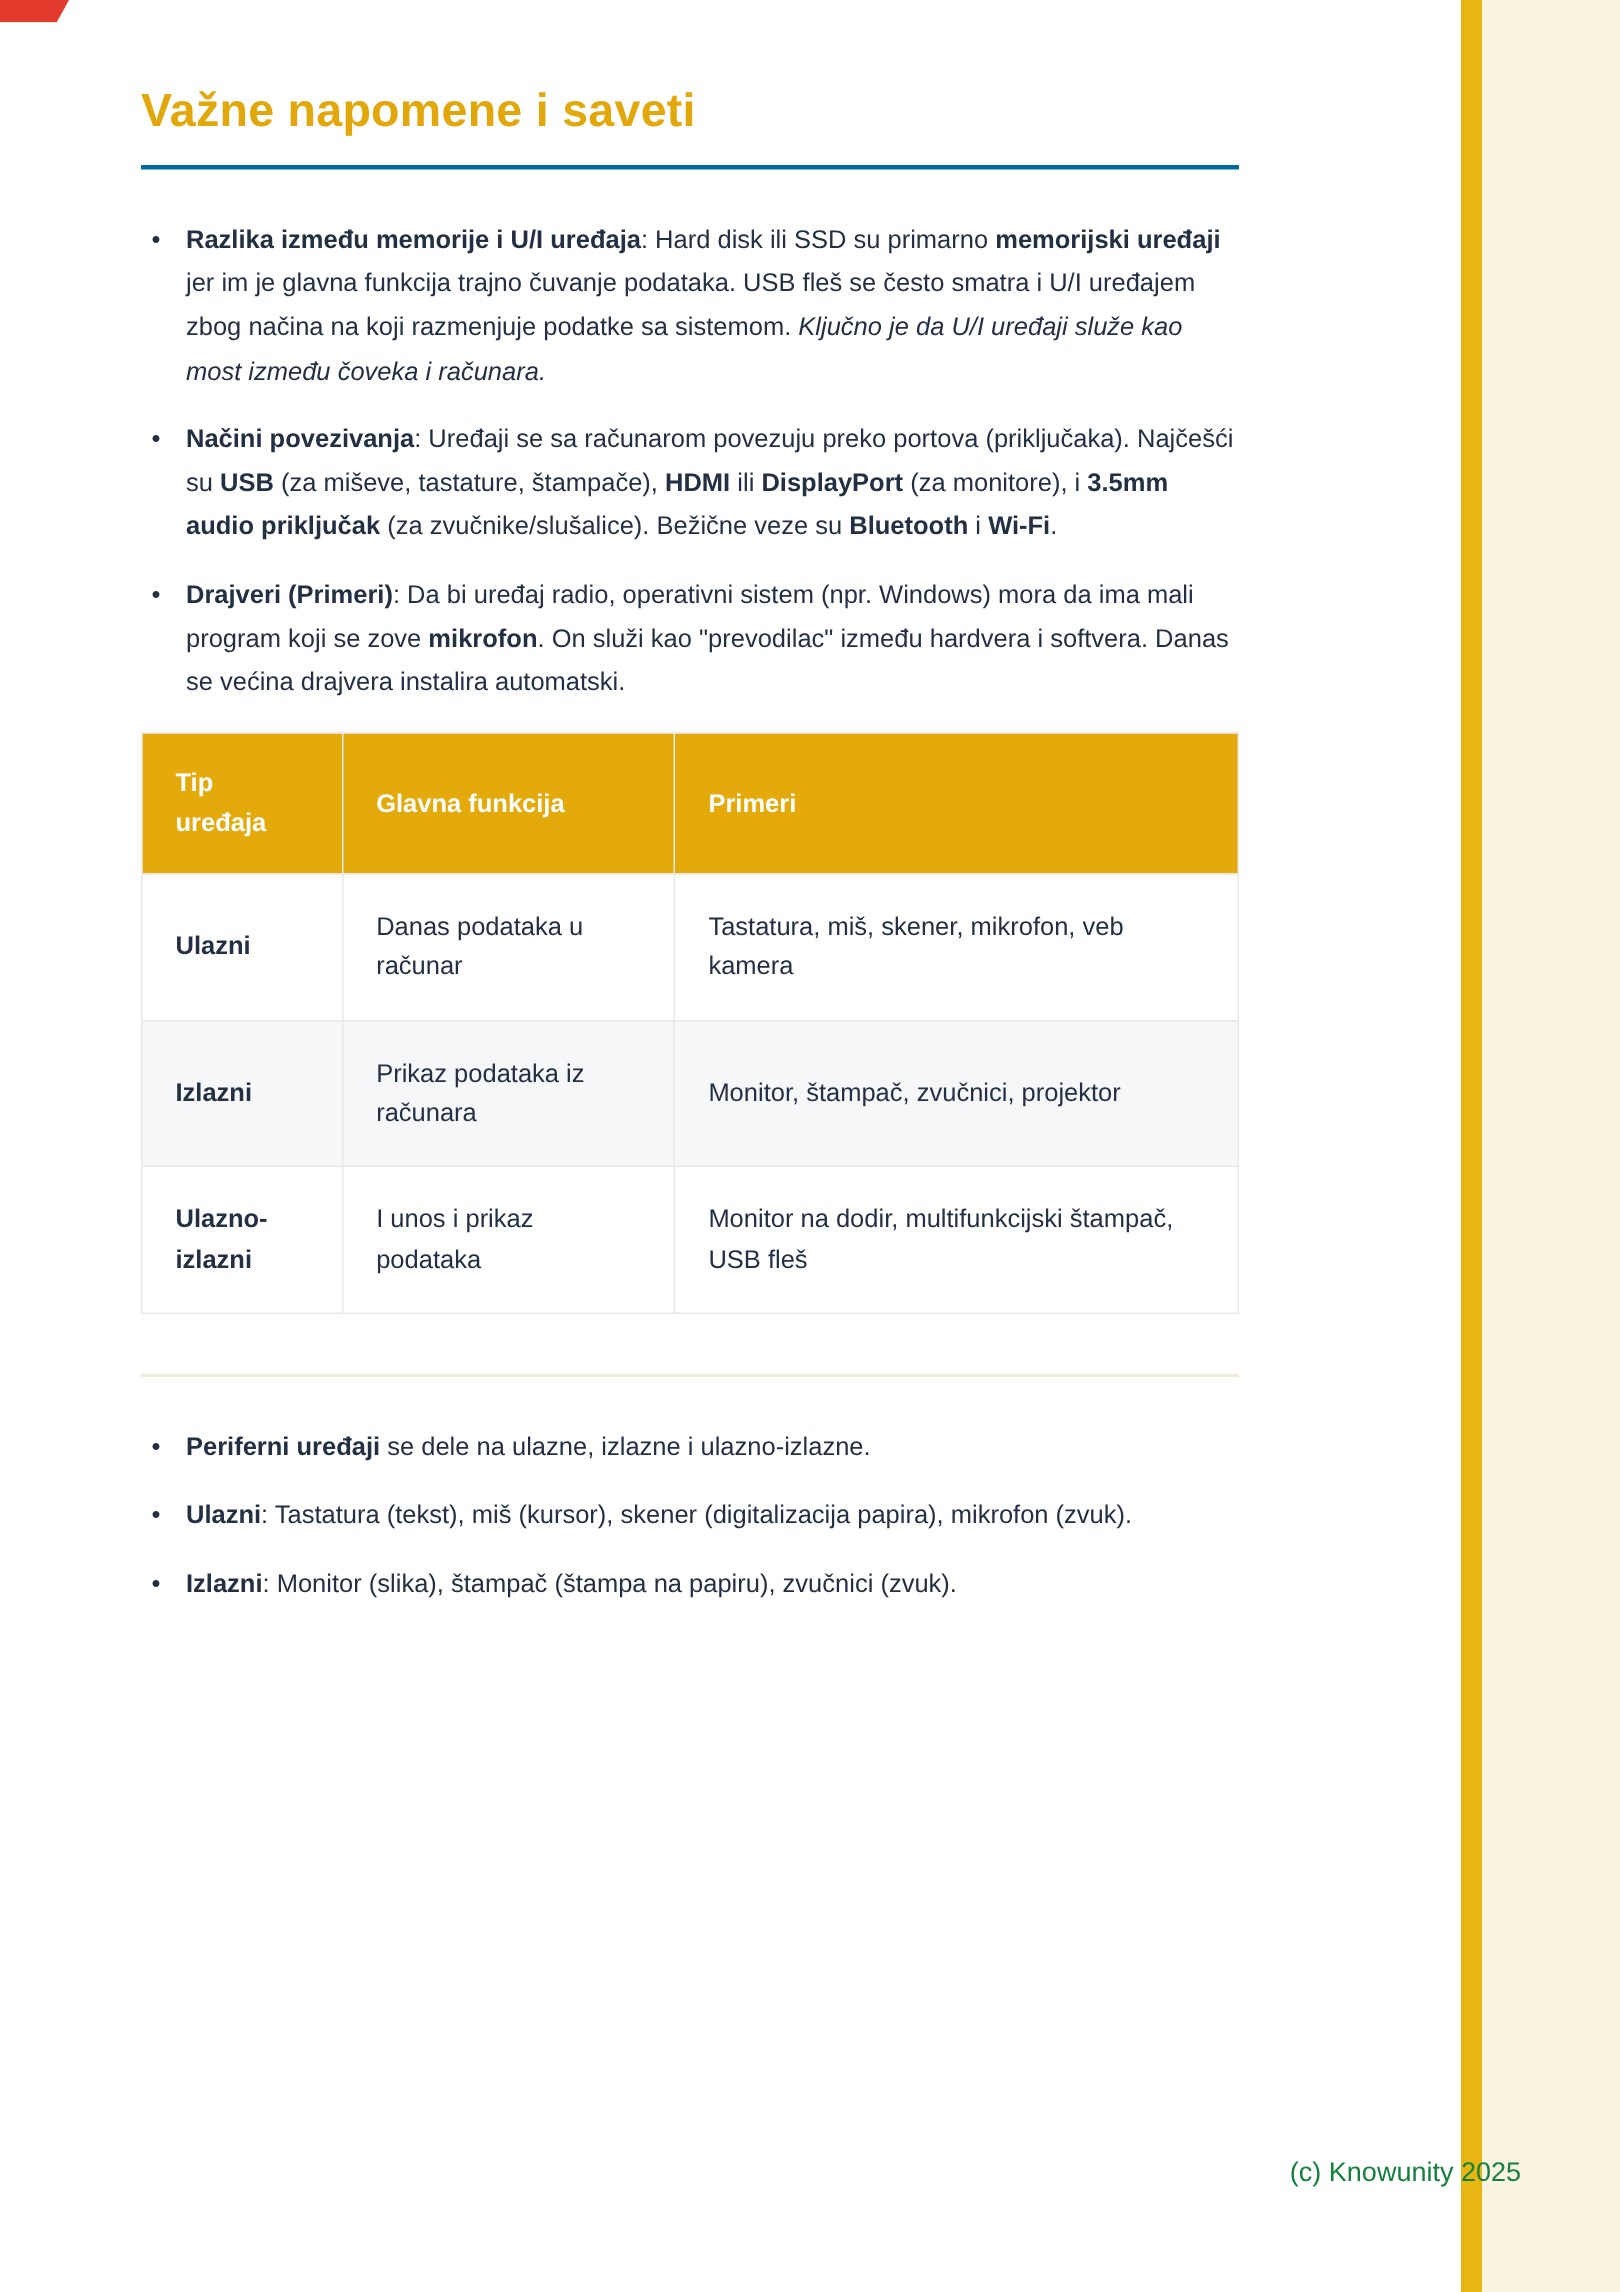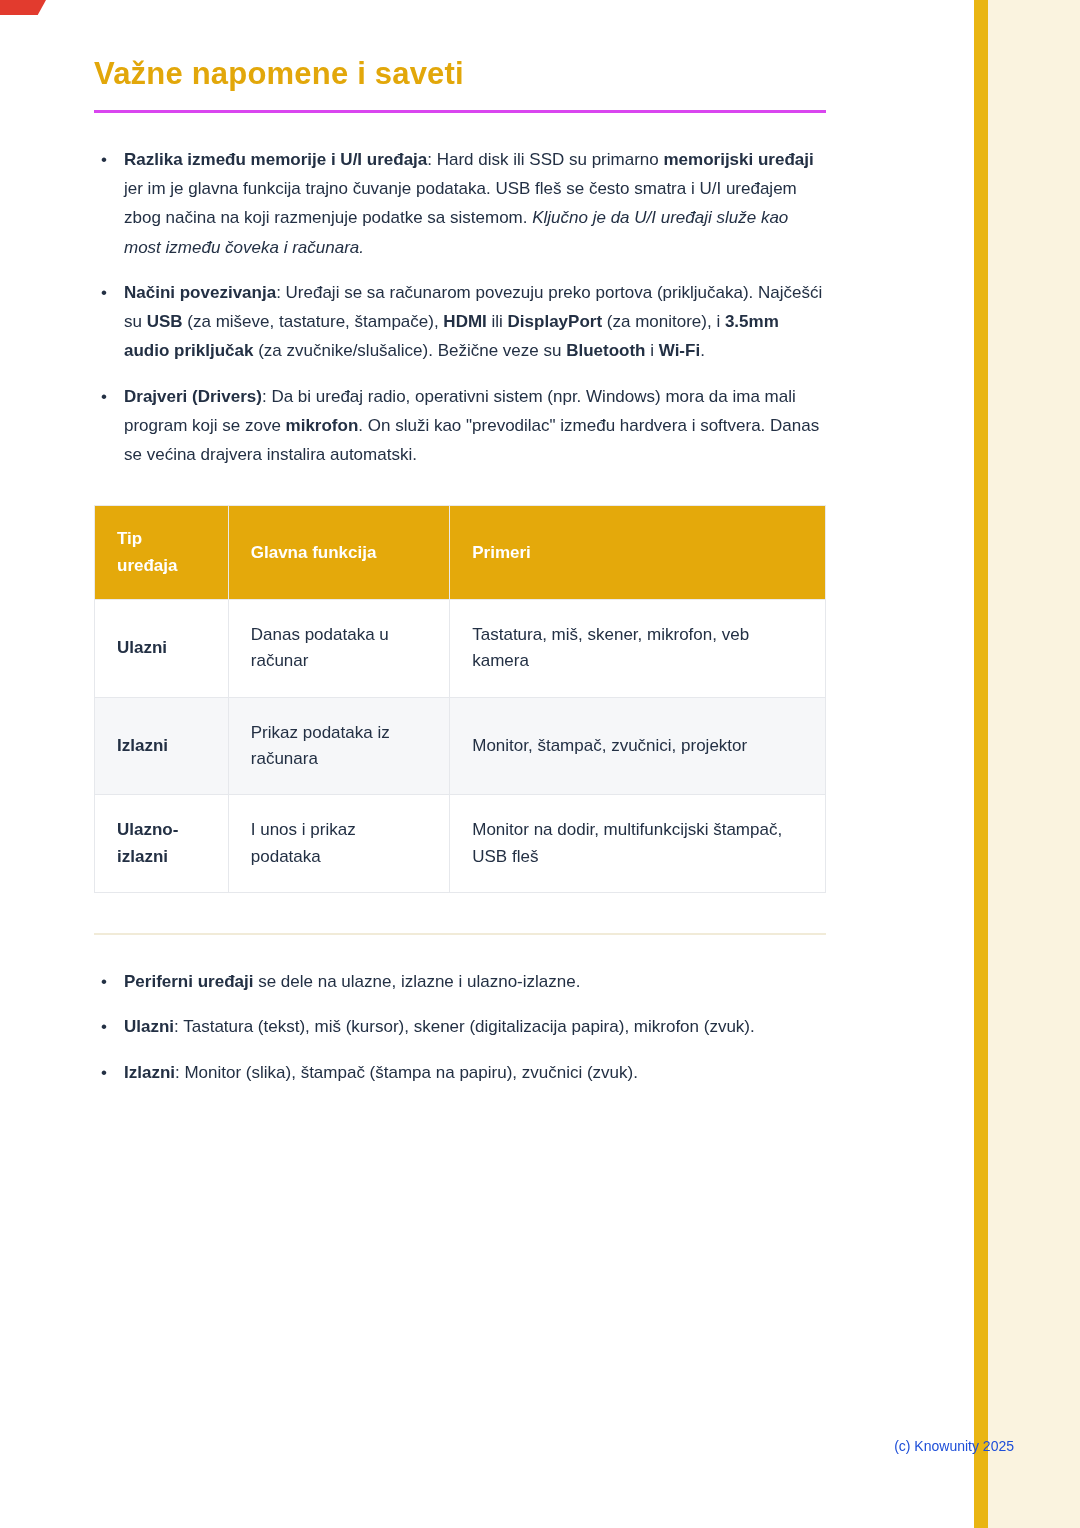--- a/index.html
+++ b/index.html
@@ -7,53 +7,53 @@
   body {
     width:1080px; height:1528px; position:relative; overflow:hidden;
     font-family:"Liberation Sans", sans-serif; color:#233044;
   }
   .right-rail { position:absolute; top:0; right:0; width:92px; height:100%; background:#FAF3DF; }
   .gold-bar  { position:absolute; top:0; right:92px; width:14px; height:100%; background:#E9B512; }
   .corner-accent { position:absolute; top:0; left:0; width:46px; height:15px; background:#E23B2E;
     clip-path:polygon(0 0,100% 0,82% 100%,0 100%); }
   .content { position:absolute; left:94px; top:56px; width:732px; }
   h1, h2 { color:#E2A70A; font-size:31px; font-weight:700; padding-bottom:18px;
-    border-bottom:3px solid #d946ef; letter-spacing:.2px; }
+    border-bottom:3px solid #0369a1; letter-spacing:.2px; }
   h2 { margin-top:46px; }
   ul.bullets { list-style:none; margin-top:32px; }
   ul.bullets li { position:relative; padding-left:30px; font-size:17px; line-height:1.72; margin-bottom:16px; }
   ul.bullets li::before { content:"•"; position:absolute; left:7px; top:0; color:#233044; }
   .b { font-weight:700; }
   .i { font-style:italic; }
-  table { width:100%; border-collapse:collapse; margin-top:36px; font-size:17px; }
+  table { width:100%; border-collapse:collapse; margin-top:19px; font-size:17px; }
   col.c1 { width:18.3%; } col.c2 { width:30.3%; } col.c3 { width:51.4%; }
   th { background:#E4A90B; color:#ffffff; text-align:left; font-weight:700;
     padding:20px 22px; line-height:1.55; border:1px solid #EAEAEA; vertical-align:middle; }
   td { padding:22px 22px; line-height:1.55; border:1px solid #E6E8EC; vertical-align:middle; }
   td:first-child { font-weight:700; }
   tbody tr:nth-child(odd) { background:#ffffff; }
   tbody tr:nth-child(even) { background:#F6F7F9; }
   .divider { border:none; border-top:2px solid #F1EBD8; margin-top:40px; }
-  .footer { position:absolute; top:1438px; right:66px; font-size:14px; color:#1d4ed8; z-index:5; }
+  .footer { position:absolute; top:1438px; right:66px; font-size:18px; color:#15803d; z-index:5; }
 </style>
 </head>
 <body>
 
 <div class="right-rail"></div>
 <div class="gold-bar"></div>
 <div class="corner-accent"></div>
 
 <main class="content">
 
   <h1>Važne napomene i saveti</h1>
 
   <ul class="bullets">
       <li><span class="b">Razlika između memorije i U/I uređaja</span><span>: Hard disk ili SSD su primarno </span><span class="b">memorijski uređaji</span><span> jer im je glavna funkcija trajno čuvanje podataka. USB fleš se često smatra i U/I uređajem zbog načina na koji razmenjuje podatke sa sistemom. </span><span class="i">Ključno je da U/I uređaji služe kao most između čoveka i računara.</span></li>
       <li><span class="b">Načini povezivanja</span><span>: Uređaji se sa računarom povezuju preko portova (priključaka). Najčešći su </span><span class="b">USB</span><span> (za miševe, tastature, štampače), </span><span class="b">HDMI</span><span> ili </span><span class="b">DisplayPort</span><span> (za monitore), i </span><span class="b">3.5mm audio priključak</span><span> (za zvučnike/slušalice). Bežične veze su </span><span class="b">Bluetooth</span><span> i </span><span class="b">Wi-Fi</span><span>.</span></li>
-      <li><span class="b">Drajveri (Drivers)</span><span>: Da bi uređaj radio, operativni sistem (npr. Windows) mora da ima mali program koji se zove </span><span class="b">mikrofon</span><span>. On služi kao "prevodilac" između hardvera i softvera. Danas se većina drajvera instalira automatski.</span></li>
+      <li><span class="b">Drajveri (Primeri)</span><span>: Da bi uređaj radio, operativni sistem (npr. Windows) mora da ima mali program koji se zove </span><span class="b">mikrofon</span><span>. On služi kao "prevodilac" između hardvera i softvera. Danas se većina drajvera instalira automatski.</span></li>
     </ul>
 
   <table>
     <colgroup>
       <col class="c1">
         <col class="c2">
         <col class="c3">
     </colgroup>
     <thead>
       <tr>

